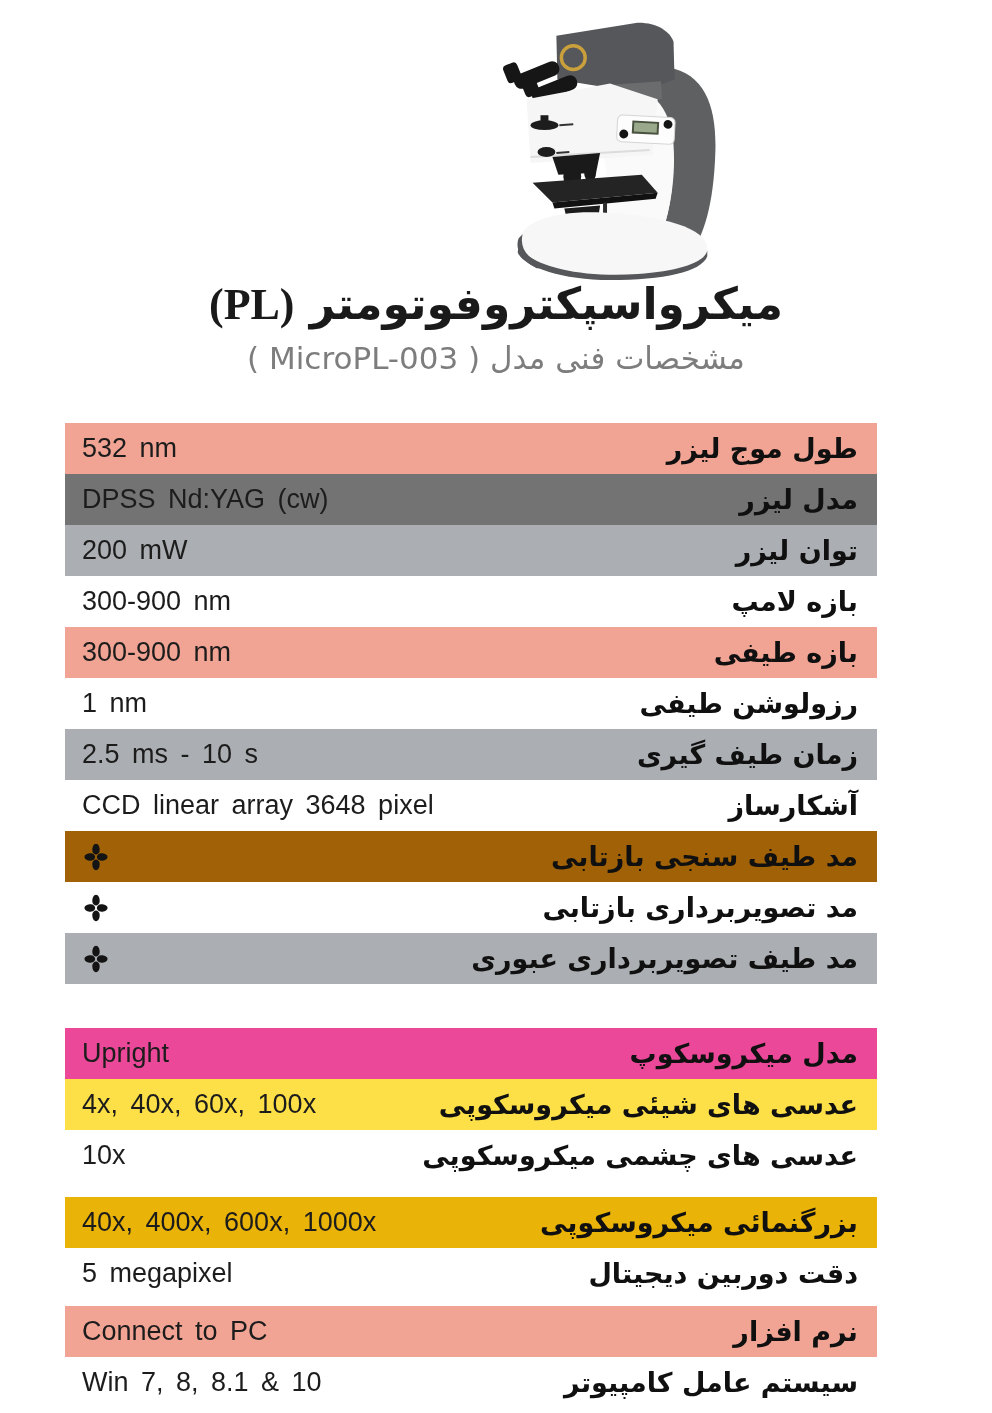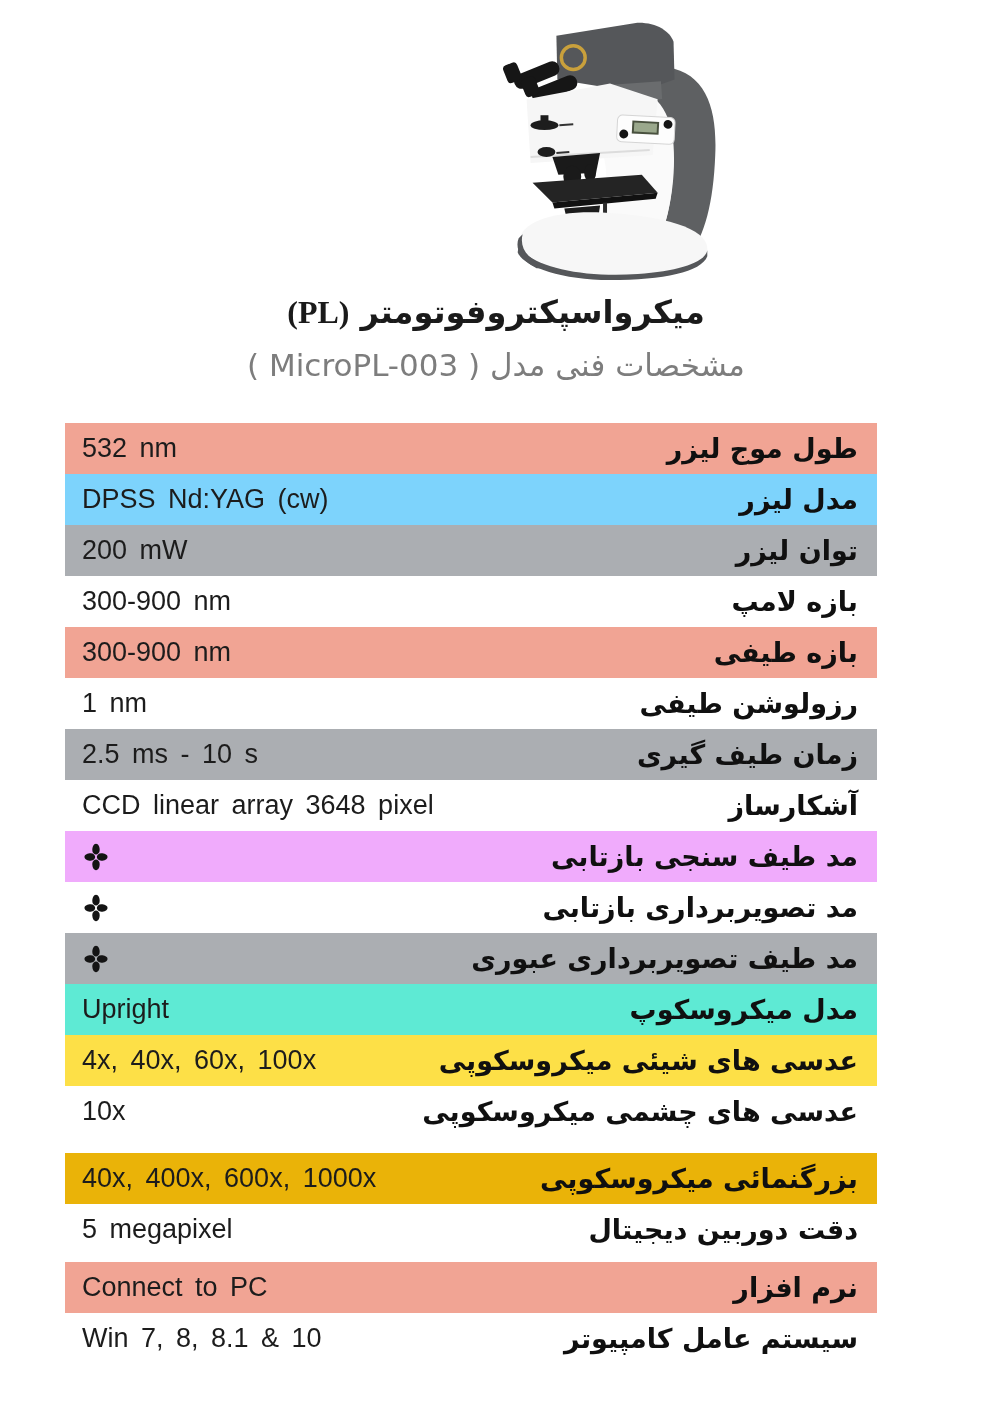--- a/index.html
+++ b/index.html
@@ -15,22 +15,22 @@
     position:absolute; left:455px; top:8px;
     width:310px; height:278px; margin:0;
   }
   .microscope svg { width:100%; height:100%; }
   
   .titles {
     position:absolute; top:278px; left:0; right:0;
     text-align:center;
   }
   .title {
-    margin:8px;
-    font-size:32px; line-height:52px; font-weight:bold;
+    margin:0;
+    font-size:44px; line-height:52px; font-weight:bold;
     color:#1a1a1a;
     font-family:"DejaVu Sans", sans-serif;
   }
   .title-en {
     font-family:"Liberation Serif", serif;
     font-weight:bold;
     direction:ltr; unicode-bidi:isolate;
   }
   .subtitle {
     margin-top:8px;
@@ -133,21 +133,21 @@
   <header class="titles">
     <h1 class="title" dir="rtl"><span>میکرواسپکتروفوتومتر</span> <span class="title-en">(PL)</span></h1>
     <div class="subtitle" dir="rtl">مشخصات فنی مدل ( MicroPL-003 )</div>
   </header>
 
   <section class="spec-table" id="spec-table">
       <div class="row" style="background: rgb(241, 164, 148);">
         <div class="value">532 nm</div>
         <div class="label" dir="rtl">طول موج لیزر</div>
       </div>
-      <div class="row" style="background: #7dd3fc;">
+      <div class="row" style="background: #737373;">
         <div class="value">DPSS Nd:YAG (cw)</div>
         <div class="label" dir="rtl">مدل لیزر</div>
       </div>
       <div class="row" style="background: rgb(171, 174, 178);">
         <div class="value">200 mW</div>
         <div class="label" dir="rtl">توان لیزر</div>
       </div>
       <div class="row" style="background: rgb(255, 255, 255);">
         <div class="value">300-900 nm</div>
         <div class="label" dir="rtl">بازه لامپ</div>
@@ -161,21 +161,21 @@
         <div class="label" dir="rtl">رزولوشن طیفی</div>
       </div>
       <div class="row" style="background: rgb(171, 174, 178); gap: 20px;">
         <div class="value">2.5 ms - 10 s</div>
         <div class="label" dir="rtl">زمان طیف گیری</div>
       </div>
       <div class="row" style="background: rgb(255, 255, 255);">
         <div class="value">CCD linear array 3648 pixel</div>
         <div class="label" dir="rtl">آشکارساز</div>
       </div>
-      <div class="row" style="background: #f0abfc;">
+      <div class="row" style="background: #a16207;">
         <div class="value">
           <svg viewBox="0 0 34 38" width="28" height="32" aria-hidden="true">
             <g fill="#141414">
               <path d="M17 3 C20 3 21.5 7 21.5 10.5 C21.5 14 19 16 17 16 C15 16 12.5 14 12.5 10.5 C12.5 7 14 3 17 3 Z"></path>
               <path d="M17 35 C14 35 12.5 31 12.5 27.5 C12.5 24 15 22 17 22 C19 22 21.5 24 21.5 27.5 C21.5 31 20 35 17 35 Z"></path>
               <path d="M3 19 C3 16 7 14.5 10.5 14.5 C14 14.5 16 17 16 19 C16 21 14 23.5 10.5 23.5 C7 23.5 3 22 3 19 Z"></path>
               <path d="M31 19 C31 22 27 23.5 23.5 23.5 C20 23.5 18 21 18 19 C18 17 20 14.5 23.5 14.5 C27 14.5 31 16 31 19 Z"></path>
             </g>
           </svg>
         </div>
@@ -200,21 +200,21 @@
             <g fill="#141414">
               <path d="M17 3 C20 3 21.5 7 21.5 10.5 C21.5 14 19 16 17 16 C15 16 12.5 14 12.5 10.5 C12.5 7 14 3 17 3 Z"></path>
               <path d="M17 35 C14 35 12.5 31 12.5 27.5 C12.5 24 15 22 17 22 C19 22 21.5 24 21.5 27.5 C21.5 31 20 35 17 35 Z"></path>
               <path d="M3 19 C3 16 7 14.5 10.5 14.5 C14 14.5 16 17 16 19 C16 21 14 23.5 10.5 23.5 C7 23.5 3 22 3 19 Z"></path>
               <path d="M31 19 C31 22 27 23.5 23.5 23.5 C20 23.5 18 21 18 19 C18 17 20 14.5 23.5 14.5 C27 14.5 31 16 31 19 Z"></path>
             </g>
           </svg>
         </div>
         <div class="label" dir="rtl">مد  طیف تصویربرداری عبوری</div>
       </div>
-      <div class="row" style="background: #5eead4;">
+      <div class="row" style="background: #ec4899; margin-top: 44px;">
         <div class="value">Upright</div>
         <div class="label" dir="rtl">مدل میکروسکوپ</div>
       </div>
       <div class="row" style="background: #fde047;">
         <div class="value">4x, 40x, 60x, 100x</div>
         <div class="label" dir="rtl">عدسی های شیئی میکروسکوپی</div>
       </div>
       <div class="row" style="background: rgb(255, 255, 255);">
         <div class="value">10x</div>
         <div class="label" dir="rtl">عدسی های چشمی میکروسکوپی</div>

